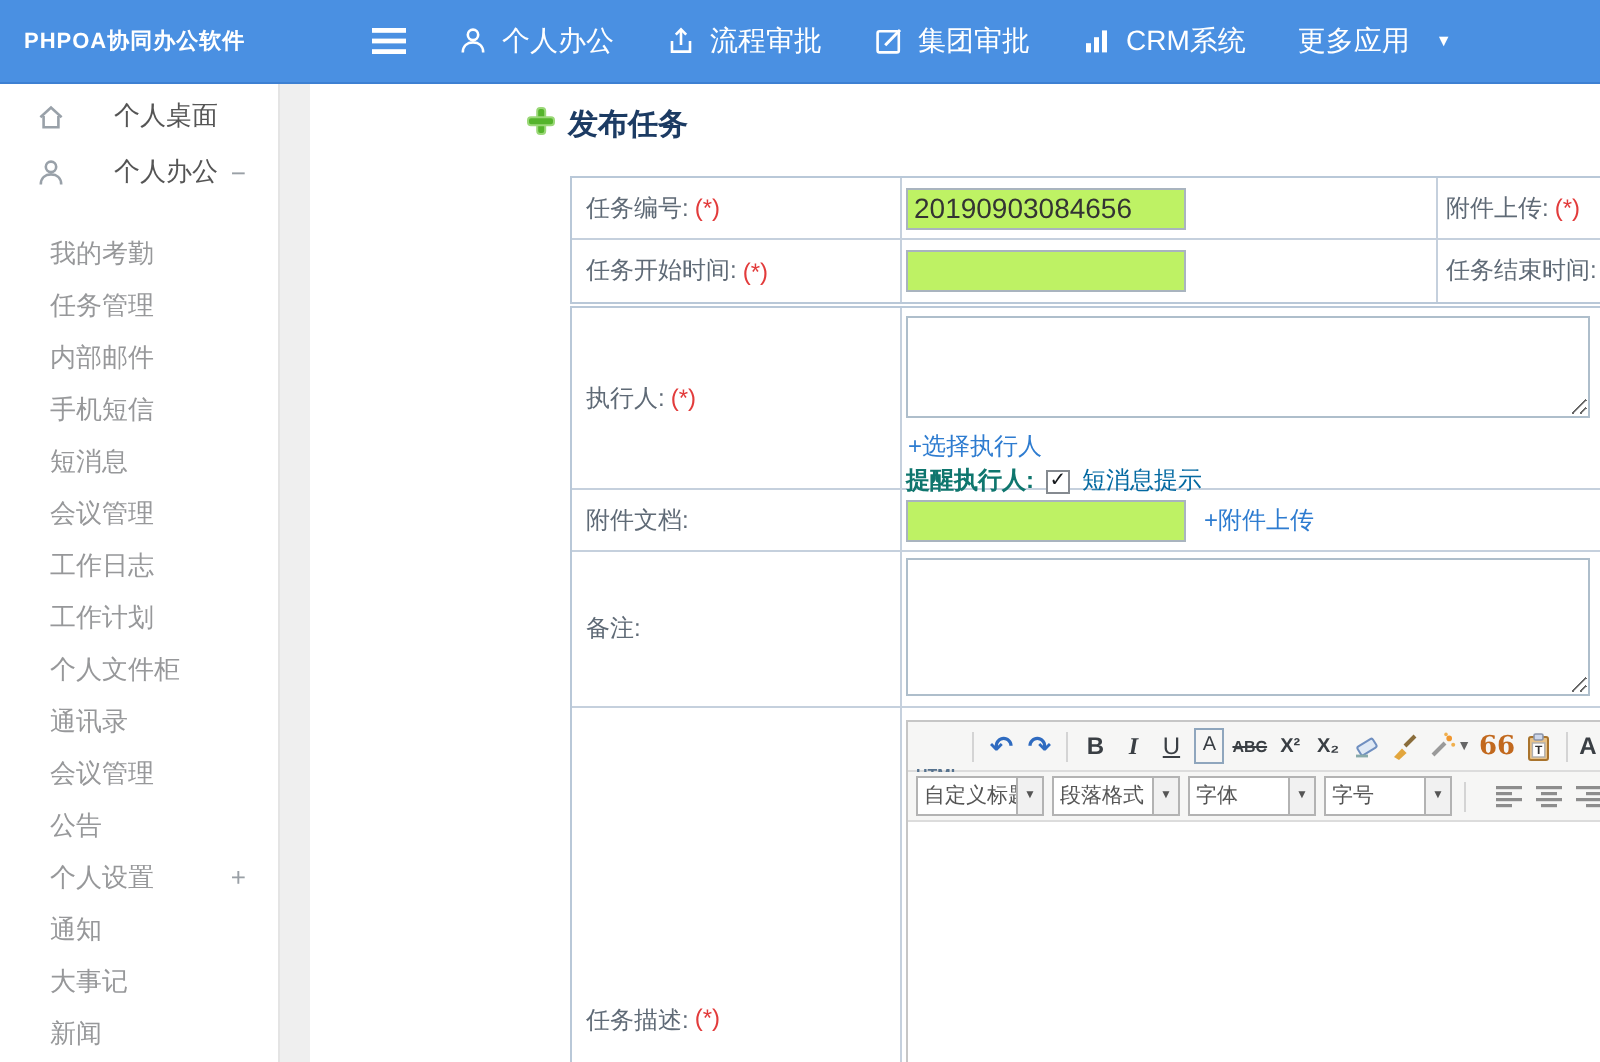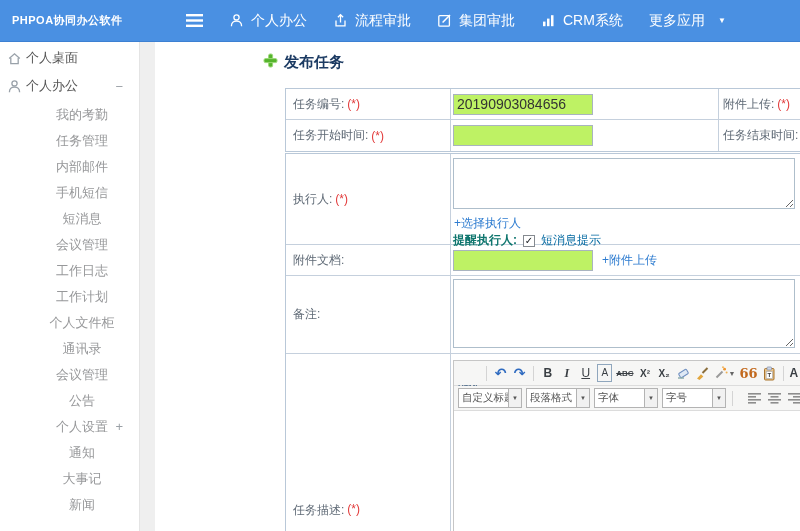--- a/index.html
+++ b/index.html
@@ -13,24 +13,24 @@
   .logo { position:absolute; left:12px; top:0; height:41px; display:flex; align-items:center;
           font-size:11px; font-weight:bold; letter-spacing:.5px; }
   .nav { position:absolute; left:186px; top:0; height:41px; display:flex; align-items:center; gap:26px; }
   .nav-item { display:flex; align-items:center; gap:7px; font-size:14px; color:#fff; cursor:pointer; white-space:nowrap; }
   .nav-item svg { display:block; }
   .caret-w { font-size:8px; margin-left:6px; }
 
   
   .sidebar { position:absolute; left:0; top:42px; width:140px; height:489px;
              background:#fff; border-right:1px solid #e4e4e4; }
-  .side-item { height:28px; display:flex; align-items:center; gap:4px; padding-left:7px;
+  .side-item { height:28px; display:flex; align-items:center; gap:24px; padding-left:18px;
                font-size:13px; color:#555; position:relative; cursor:pointer; }
   .side-item.first { margin-top:2px; }
-  .subitems { margin-top:2px;text-align:center; }
+  .subitems { margin-top:14px; }
   .sub-item { height:26px; line-height:26px; padding-left:25px; font-size:13px; color:#97989a;
               position:relative; cursor:pointer; white-space:nowrap; }
   .toggle { position:absolute; right:16px; top:0; height:100%; display:flex; align-items:center;
             color:#9aa0a6; font-size:13px; }
 
   
   .panel { position:absolute; left:155px; top:42px; width:645px; height:489px; background:#fff; }
   .page-title { position:absolute; left:263px; top:53px; display:flex; align-items:flex-start; gap:6px; }
   .title-text { font-size:15px; font-weight:bold; color:#1c3b63; }
 

